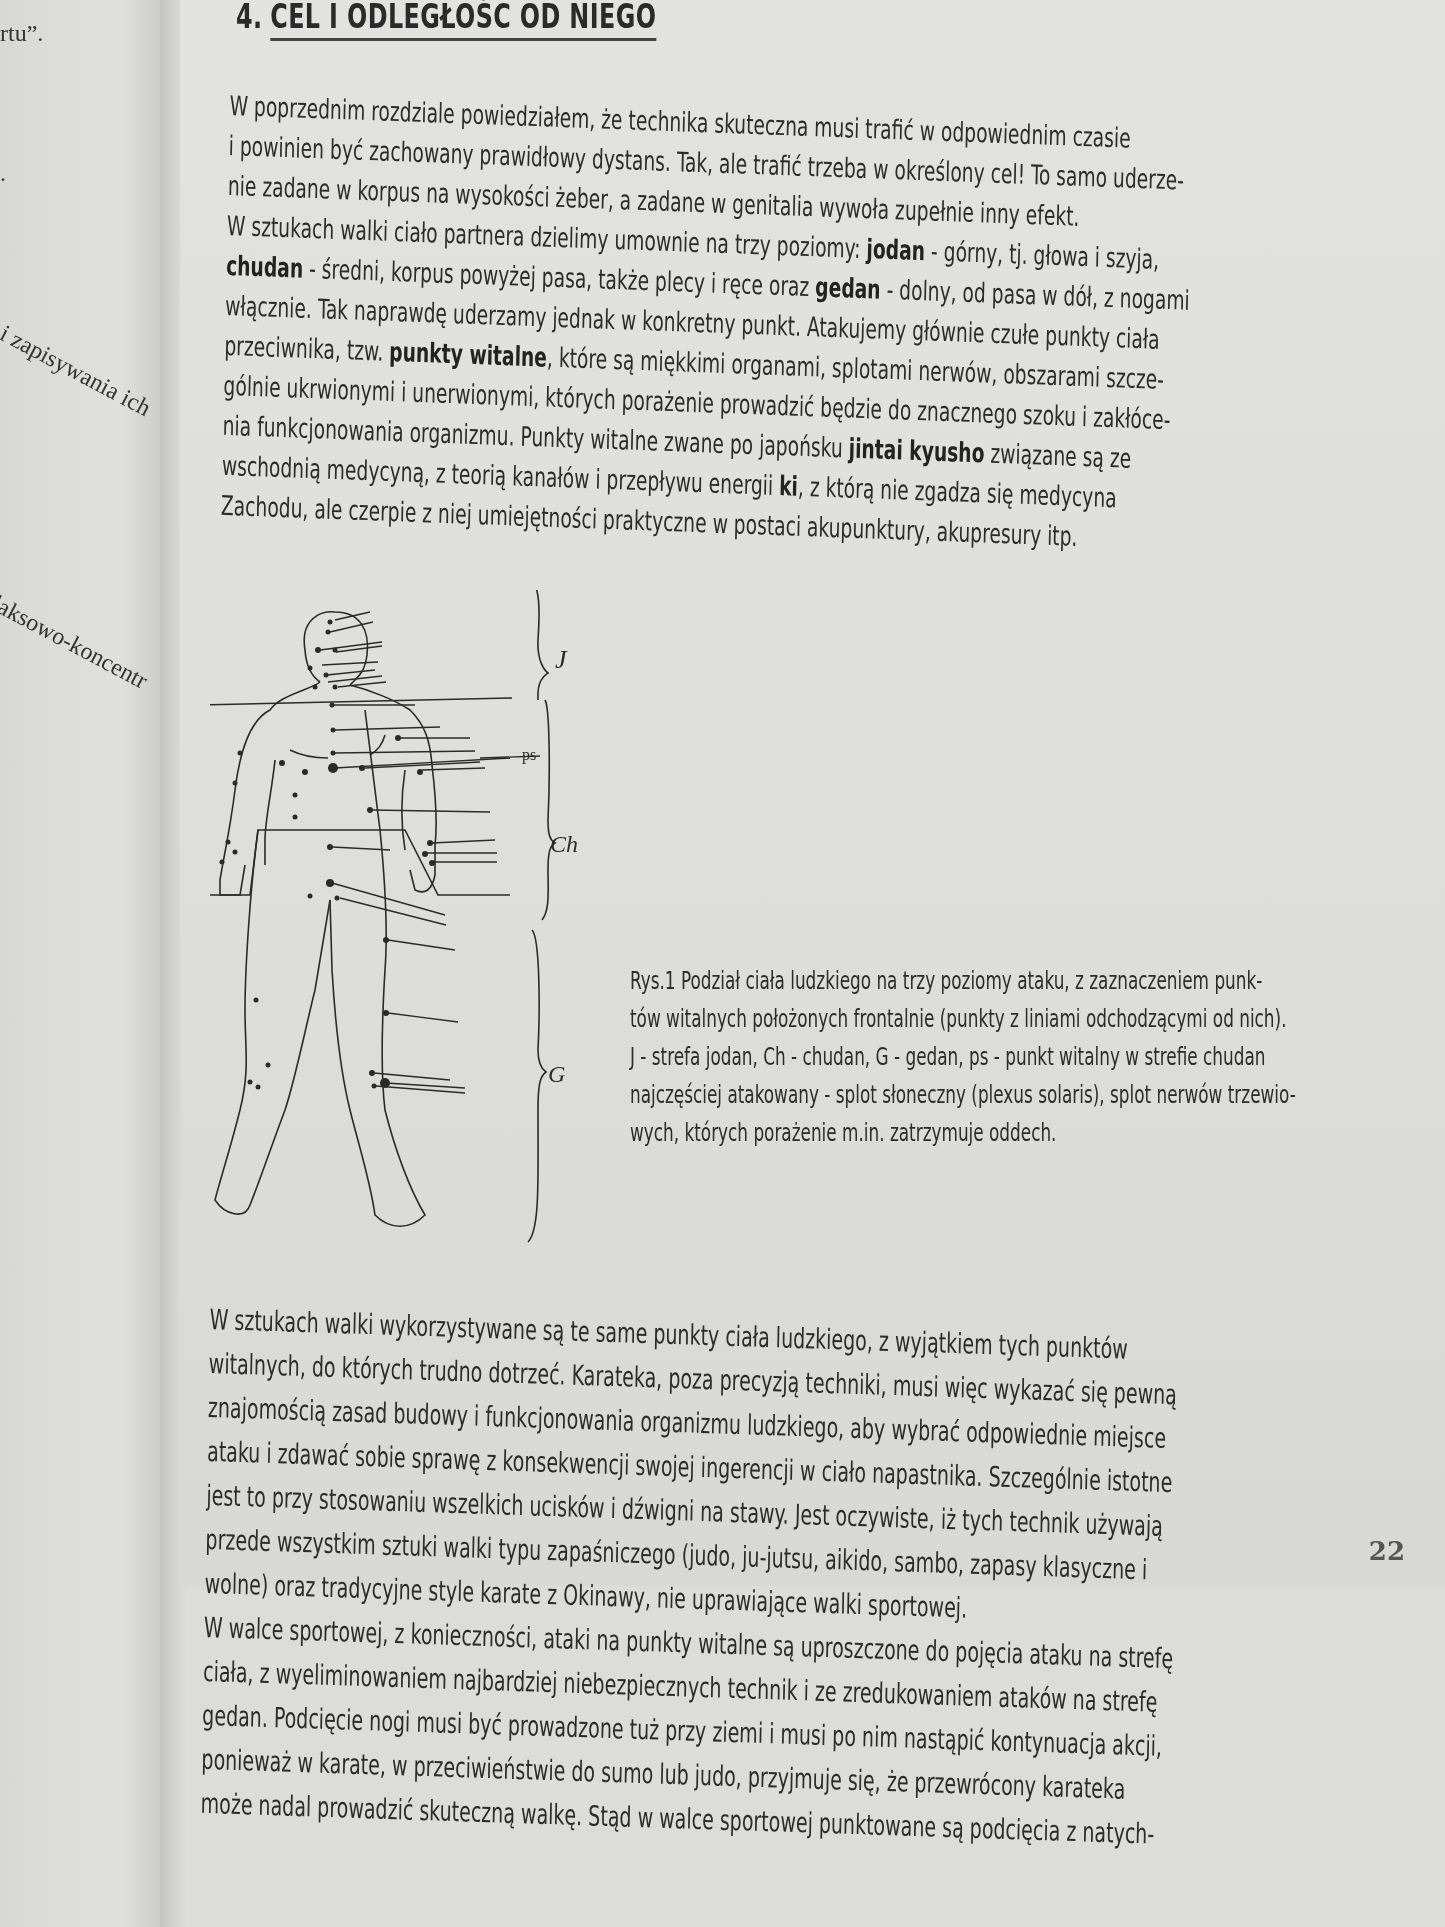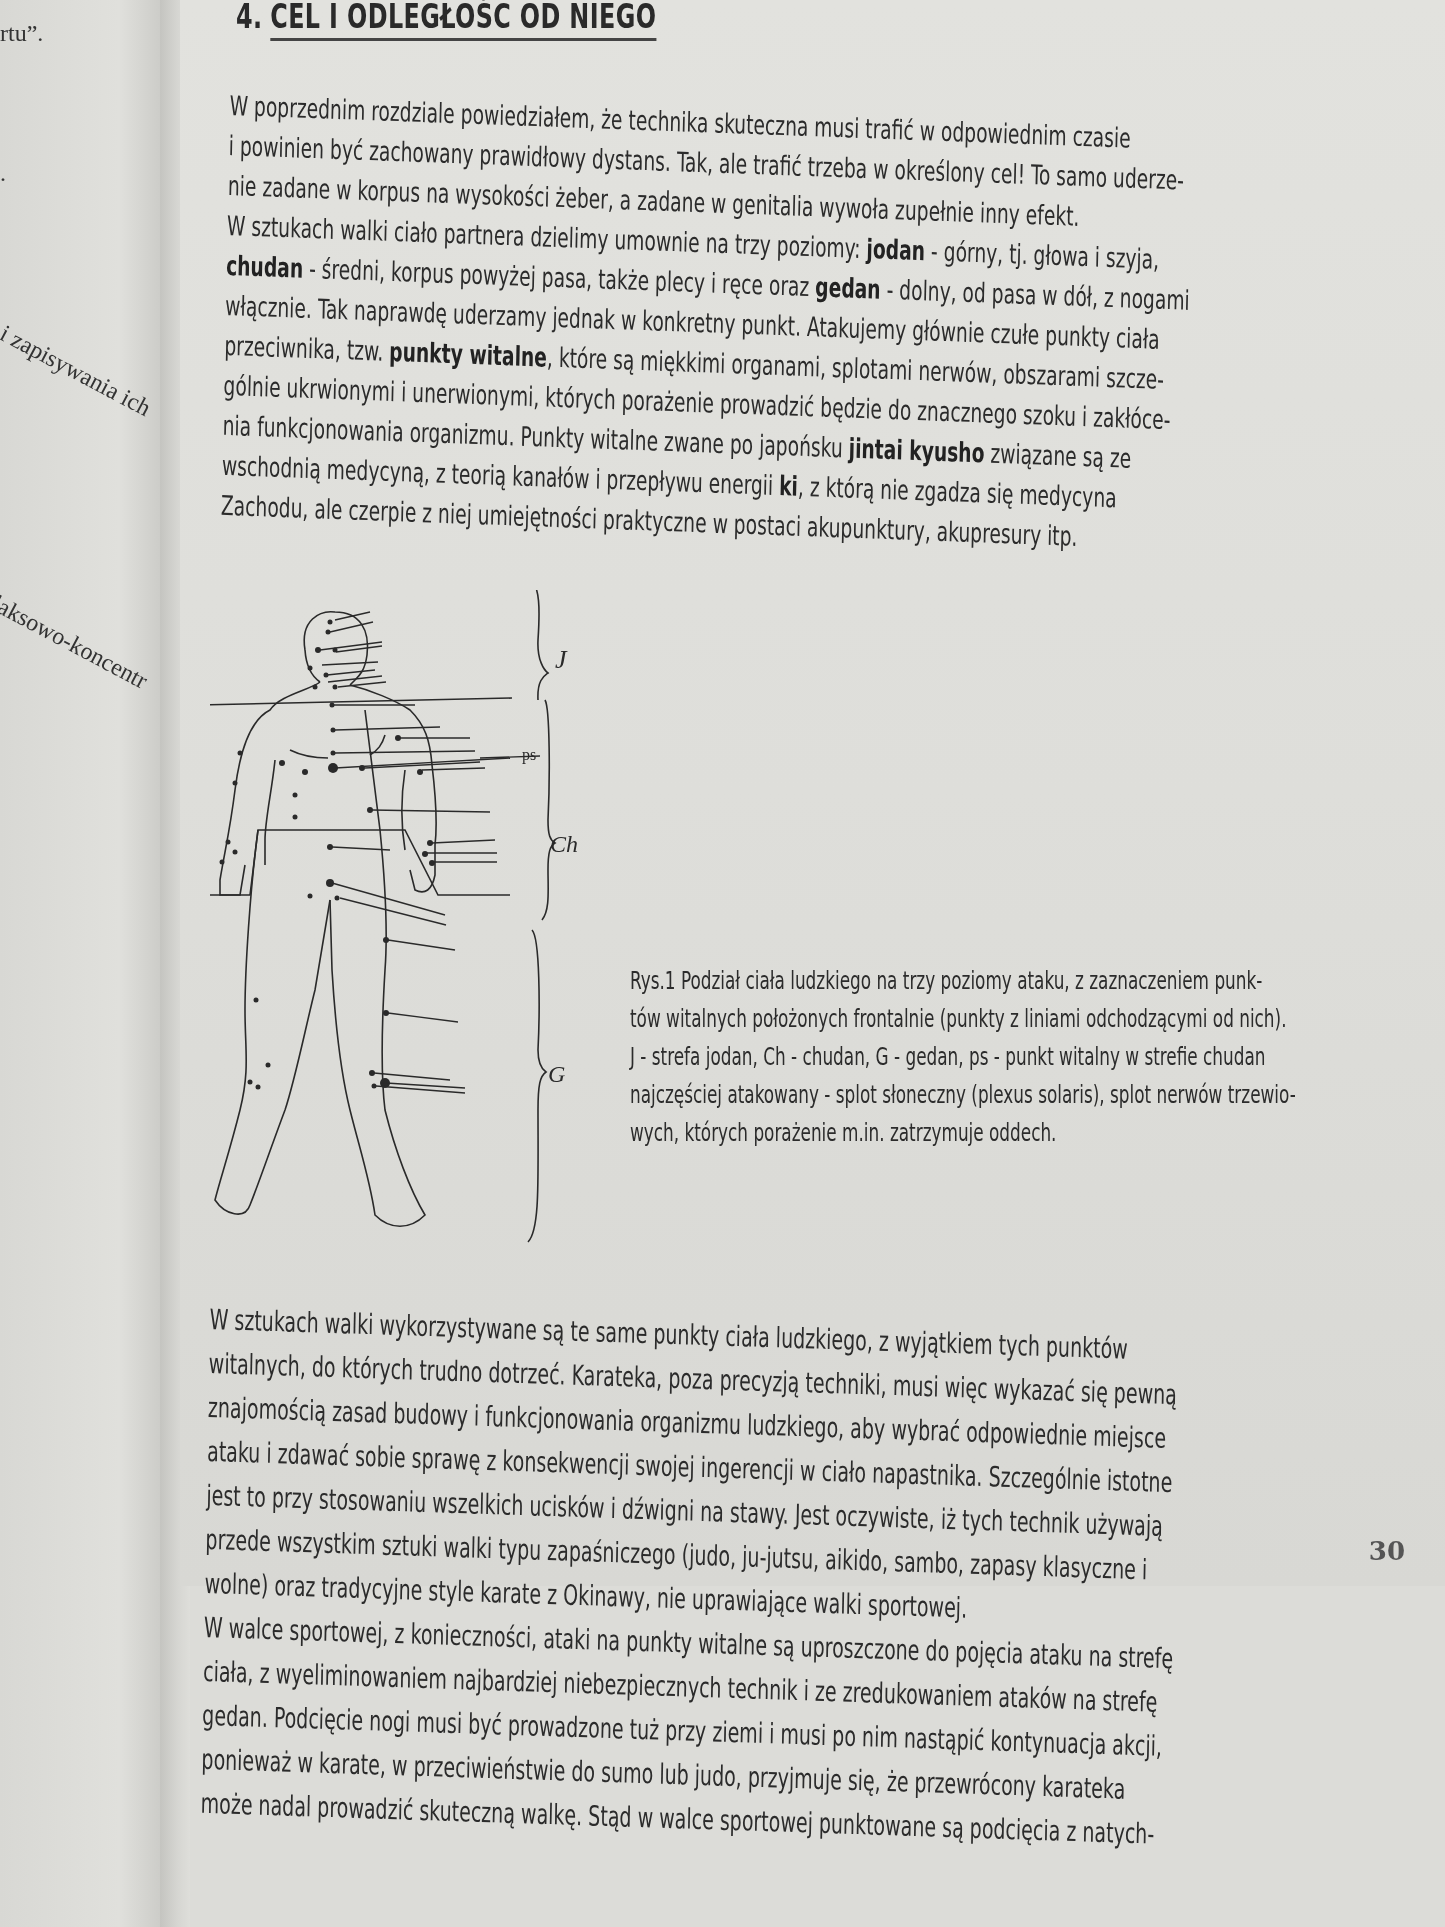--- a/index.html
+++ b/index.html
@@ -203,14 +203,14 @@
     <span class="line">jest to przy stosowaniu wszelkich ucisków i dźwigni na stawy. Jest oczywiste, iż tych technik używają</span>
     <span class="line">przede wszystkim sztuki walki typu zapaśniczego (judo, ju-jutsu, aikido, sambo, zapasy klasyczne i</span>
     <span class="line">wolne) oraz tradycyjne style karate z Okinawy, nie uprawiające walki sportowej.</span>
     <span class="line">W walce sportowej, z konieczności, ataki na punkty witalne są  uproszczone do pojęcia ataku na strefę</span>
     <span class="line">ciała, z wyeliminowaniem najbardziej niebezpiecznych technik  i ze zredukowaniem ataków na strefę</span>
     <span class="line">gedan.  Podcięcie nogi musi być prowadzone tuż przy ziemi i musi po nim nastąpić kontynuacja akcji,</span>
     <span class="line">ponieważ w karate, w przeciwieństwie do sumo lub judo, przyjmuje się, że przewrócony karateka</span>
     <span class="line">może nadal prowadzić skuteczną walkę. Stąd w walce sportowej punktowane są podcięcia z natych-</span>
   </div>
 
-  <div class="page-number">30</div>
+  <div class="page-number">22</div>
 </div>
 
 </body></html>

